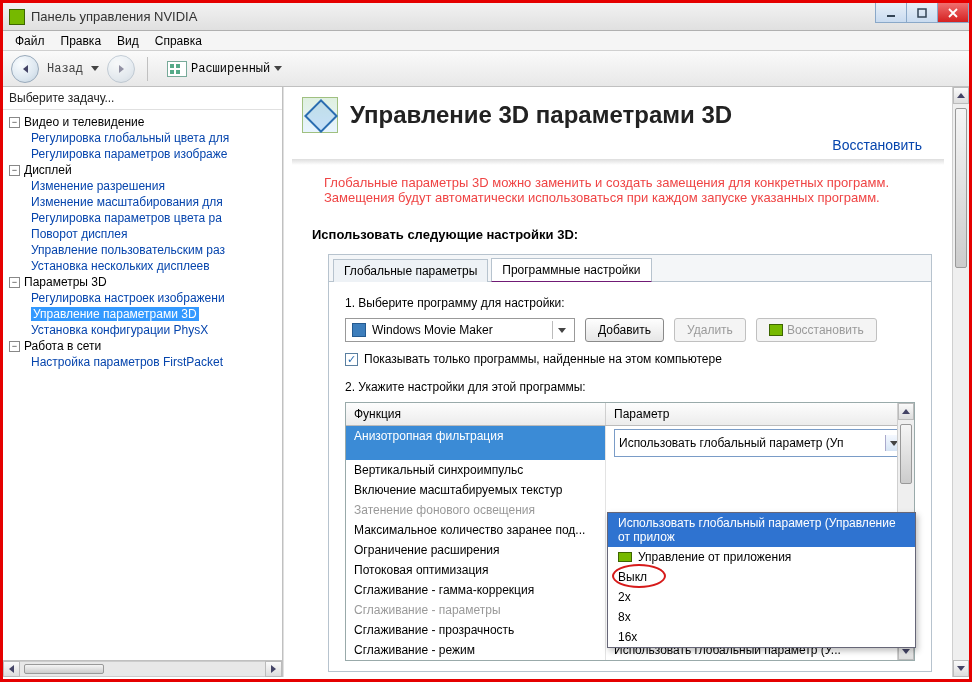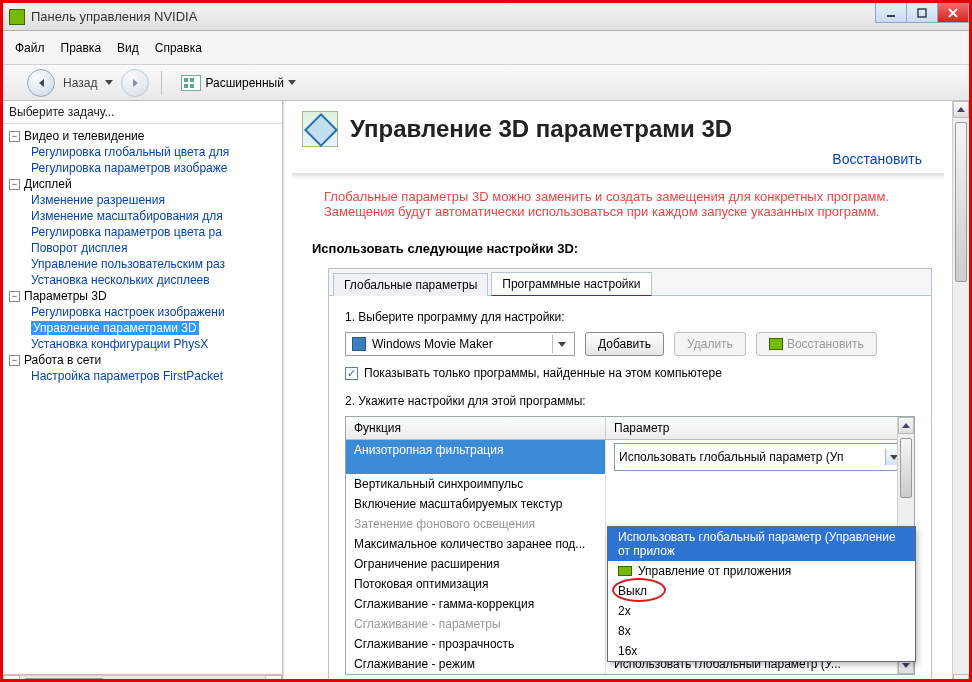--- a/index.html
+++ b/index.html
@@ -34,40 +34,41 @@
   .titlebar .title-text { font-size: 13px; color: #333; }
   .win-buttons { position: absolute; right: 0; top: 0; display: flex; height: 20px; }
   .win-btn { width: 32px; height: 20px; display: flex; align-items: center; justify-content: center;
     border: 1px solid #8aa8c8; border-top: none; background: linear-gradient(#e8f0f8,#c9dbf0);
     margin-left: -1px; font-size: 12px; cursor: default; }
   .win-btn.close { background: linear-gradient(#f07070,#d42020); color:#fff; }
   .win-btn svg { width: 10px; height: 10px; }
 
   
   .menubar {
-    height: 34px;
+    height: 20px;
     background: #f5f5f5;
     border-bottom: 1px solid #d0d0d0;
     display: flex;
     align-items: stretch;
     padding: 0 4px;
   }
   .menubar .menu-item {
     padding: 0 8px; display: flex; align-items: center; cursor: default;
   }
 
   
   .toolbar {
     height: 36px;
     background: linear-gradient(#fafafa,#e8e8e8);
     border-bottom: 1px solid #c0c0c0;
     display: flex;
     align-items: center;
-    padding: 0 24px;
+    padding: 0 8px;
     gap: 8px;
+    font-family: Liberation Mono, monospace;
   }
   .tb-group { display: flex; align-items: center; gap: 4px; }
   .nav-btn {
     width: 28px; height: 28px; border-radius: 50%;
     background: radial-gradient(circle at 35% 30%,#fafdff,#dde7f0 60%,#c0d0dd);
     border: 1px solid #9ab; display: flex; align-items: center; justify-content: center;
     cursor: default;
   }
   .nav-label { margin: 0 4px; color: #444; }
   .tb-sep { width: 1px; height: 24px; background: #c0c0c0; margin: 0 4px; }

